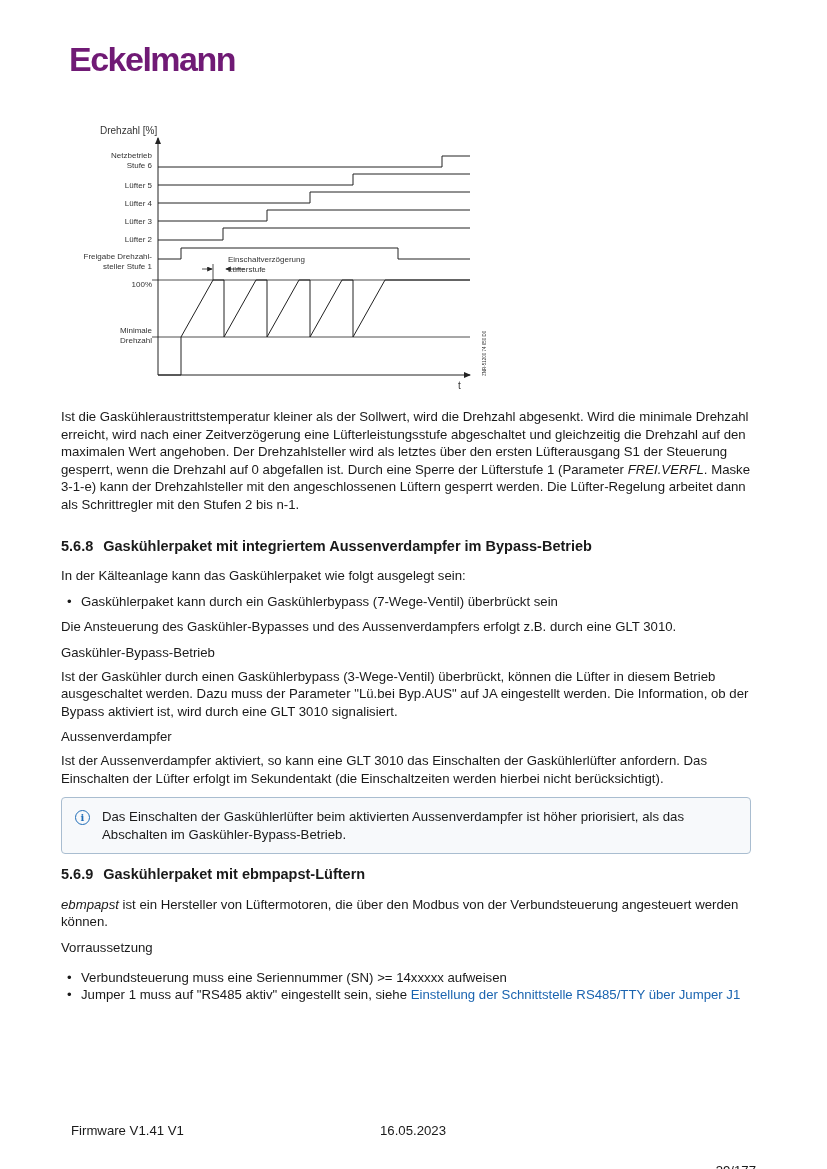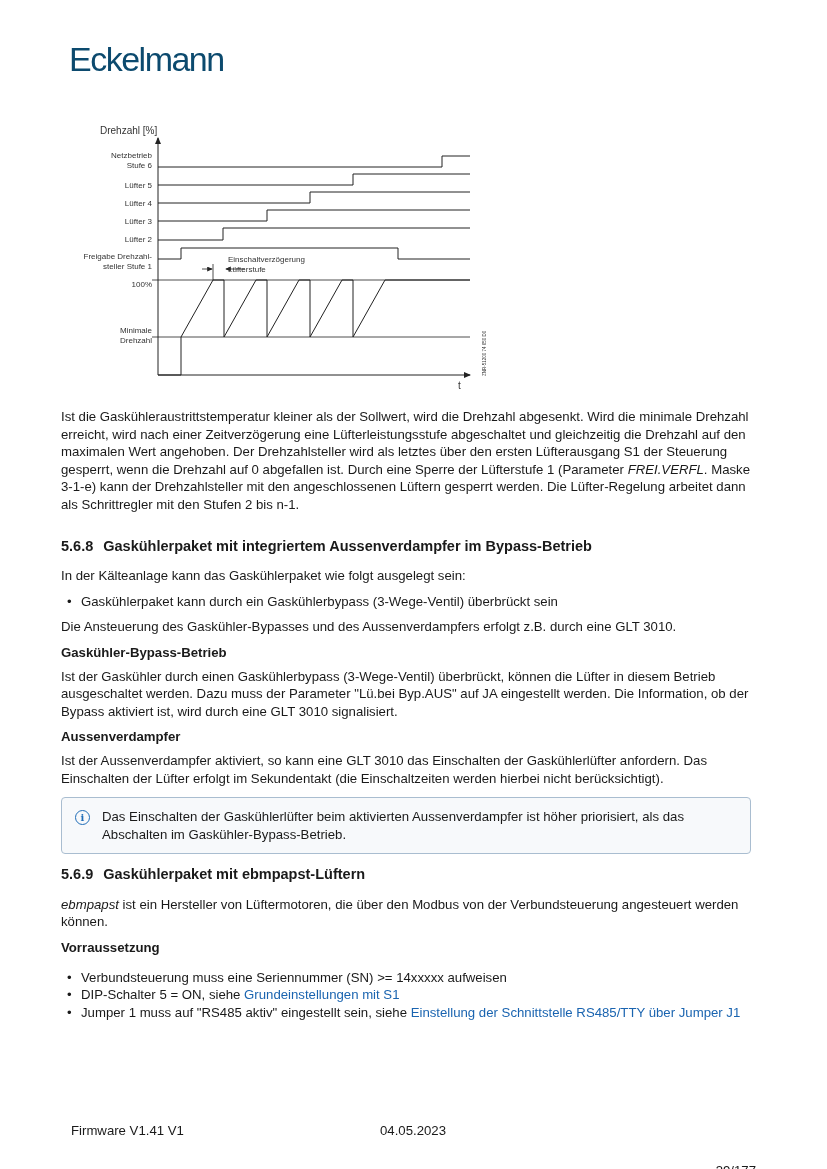--- a/index.html
+++ b/index.html
@@ -1,27 +1,27 @@
 <!DOCTYPE html>
 <html><head>
 <meta charset="utf-8">
 <style>
   html, body { margin: 0; padding: 0; background: #ffffff; }
   body { width: 827px; height: 1169px; position: relative; overflow: hidden;
          font-family: "Liberation Sans", sans-serif; color: #1a1a1a; }
   .logo { position: absolute; left: 69px; top: 40px; font-family: "Liberation Sans", sans-serif;
-          font-weight: normal; font-size: 34px; letter-spacing: -1.5px; color: #0c4a6e; }
+          font-weight: bold; font-size: 34px; letter-spacing: -1.5px; color: #701a75; }
   .diagram { position: absolute; left: 70px; top: 118px; width: 430px; height: 280px; }
   .diagram svg { width: 430px; height: 280px; display: block; }
   .diagram text { font-family: "Liberation Sans", sans-serif; fill: #333; }
   .content { position: absolute; left: 61px; top: 408px; width: 690px; font-size: 13.2px; line-height: 17.6px; }
   p { margin: 0 0 8px 0; }
   h2 { font-size: 14.5px; font-weight: bold; margin: 0 0 12px 0; }
   h2 .num { margin-right: 6px; }
-  h3 { font-size: 13.2px; font-weight: bold; margin: 0 0 6px 0; }
+  h3 { font-size: 13.2px; font-weight: normal; margin: 0 0 6px 0; }
   ul { margin: 0 0 8px 0; padding: 0 0 0 20px; list-style: none; }
   ul li { position: relative; padding-left: 0; }
   ul li::before { content: "\2022"; position: absolute; left: -14px; }
   a { color: #1a64b0; text-decoration: none; }
   .note { border: 1px solid #a9bdd0; border-radius: 4px; background: #f7f9fb;
           padding: 10px 14px 10px 40px; position: relative; margin: 10px 0 0 0; }
   .note .icon { position: absolute; left: 13px; top: 12px; width: 13px; height: 13px;
                 border: 1.3px solid #1f6db8; border-radius: 50%; color: #1f6db8;
                 font-size: 10px; line-height: 13px; text-align: center; font-weight: bold; font-family: "DejaVu Serif", serif; }
   .footer { position: absolute; top: 1123px; left: 71px; width: 685px; font-size: 13.2px; }
@@ -77,40 +77,39 @@
     <text x="0" y="0" font-size="4.5" fill="#444" transform="translate(486,376) rotate(-90)">ZNR-51200 74 650 D0</text>
   </svg>
 </div>
 
 <div class="content">
   <p><span>Ist die Gaskühleraustrittstemperatur kleiner als der Sollwert, wird die Drehzahl abgesenkt. Wird die minimale Drehzahl erreicht, wird nach einer Zeitverzögerung eine Lüfterleistungsstufe abgeschaltet und gleichzeitig die Drehzahl auf den maximalen Wert angehoben. Der Drehzahlsteller wird als letztes über den ersten Lüfterausgang S1 der Steuerung gesperrt, wenn die Drehzahl auf 0 abgefallen ist. Durch eine Sperre der Lüfterstufe 1 (Parameter </span><em>FREI.VERFL</em><span>. Maske 3-1-e) kann der Drehzahlsteller mit den angeschlossenen Lüftern gesperrt werden. Die Lüfter-Regelung arbeitet dann als Schrittregler mit den Stufen 2 bis n-1.</span></p>
 
   <h2 style="margin-top:24px;"><span class="num">5.6.8</span> <span>Gaskühlerpaket mit integriertem Aussenverdampfer im Bypass-Betrieb</span></h2>
   <p>In der Kälteanlage kann das Gaskühlerpaket wie folgt ausgelegt sein:</p>
   <ul>
-    <li>Gaskühlerpaket kann durch ein Gaskühlerbypass (3-Wege-Ventil) überbrückt sein</li>
+    <li>Gaskühlerpaket kann durch ein Gaskühlerbypass (7-Wege-Ventil) überbrückt sein</li>
   </ul>
   <p>Die Ansteuerung des Gaskühler-Bypasses und des Aussenverdampfers erfolgt z.B. durch eine GLT 3010.</p>
   <h3>Gaskühler-Bypass-Betrieb</h3>
   <p>Ist der Gaskühler durch einen Gaskühlerbypass (3-Wege-Ventil) überbrückt, können die Lüfter in diesem Betrieb ausgeschaltet werden. Dazu muss der Parameter "Lü.bei Byp.AUS" auf JA eingestellt werden. Die Information, ob der Bypass aktiviert ist, wird durch eine GLT 3010 signalisiert.</p>
   <h3>Aussenverdampfer</h3>
   <p>Ist der Aussenverdampfer aktiviert, so kann eine GLT 3010 das Einschalten der Gaskühlerlüfter anfordern. Das Einschalten der Lüfter erfolgt im Sekundentakt (die Einschaltzeiten werden hierbei nicht berücksichtigt).</p>
 
   <div class="note">
     <span class="icon">i</span>
     <span>Das Einschalten der Gaskühlerlüfter beim aktivierten Aussenverdampfer ist höher priorisiert, als das Abschalten im Gaskühler-Bypass-Betrieb.</span>
   </div>
 
   <h2 style="margin-top:12px;"><span class="num">5.6.9</span> <span>Gaskühlerpaket mit ebmpapst-Lüftern</span></h2>
   <p><em>ebmpapst</em><span> ist ein Hersteller von Lüftermotoren, die über den Modbus von der Verbundsteuerung angesteuert werden können.</span></p>
   <h3 style="margin-bottom:12px;">Vorraussetzung</h3>
   <ul>
     <li>Verbundsteuerung muss eine Seriennummer (SN) &gt;= 14xxxxx aufweisen</li>
-    <li><span>DIP-Schalter 5 = ON, siehe </span><a>Grundeinstellungen mit S1</a></li>
     <li><span>Jumper 1 muss auf "RS485 aktiv" eingestellt sein, siehe </span><a>Einstellung der Schnittstelle RS485/TTY über Jumper J1</a></li>
   </ul>
 </div>
 
 <div class="footer">
   <span style="left:0;">Firmware V1.41 V1</span>
-  <span style="left:309px;">04.05.2023</span>
+  <span style="left:309px;">16.05.2023</span>
   <span style="right:0;margin-top:40px;">39/177</span>
 </div>
 
 </body></html>

